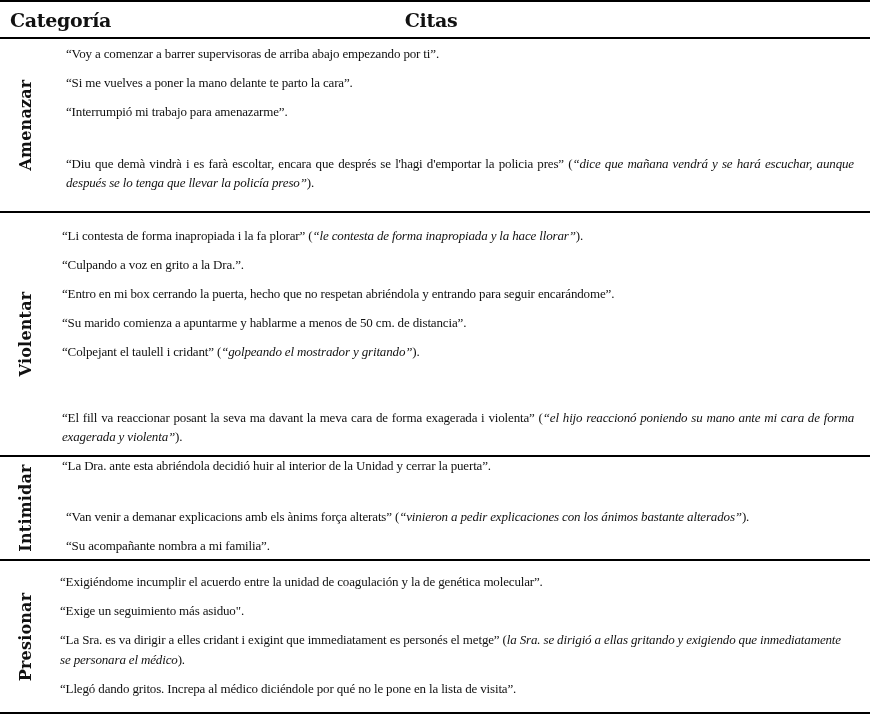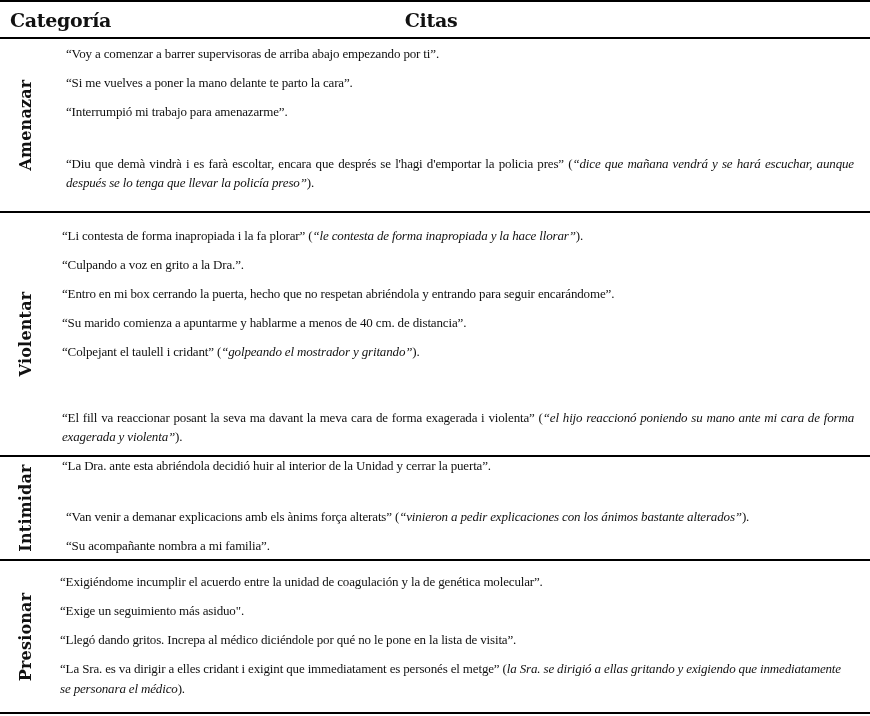--- a/index.html
+++ b/index.html
@@ -97,21 +97,21 @@
   <div class="hline" style="top:211px;"></div>
 
   <div class="section" style="top:213px; height:242px;">
     <div class="cat">
       <span>Violentar</span>
     </div>
     <div class="quotes" style="left:62px; top:13px;">
       <div class="q"><span>“Li contesta de forma inapropiada i la fa plorar” (</span><em>“le contesta de forma inapropiada y la hace llorar”</em><span>).</span></div>
       <div class="q"><span>“Culpando a voz en grito a la Dra.”.</span></div>
       <div class="q"><span>“Entro en mi box cerrando la puerta, hecho que no respetan abriéndola y entrando para seguir encarándome”.</span></div>
-      <div class="q"><span>“Su marido comienza a apuntarme y hablarme a menos de 40 cm. de distancia”.</span></div>
+      <div class="q"><span>“Su marido comienza a apuntarme y hablarme a menos de 50 cm. de distancia”.</span></div>
       <div class="q"><span>“Colpejant el taulell i cridant” (</span><em>“golpeando el mostrador y gritando”</em><span>).</span></div>
       <div class="q" style="text-align:justify;margin-top:46px;"><span>“El fill va reaccionar posant la seva ma davant la meva cara de forma exagerada i violenta” (</span><em>“el hijo reaccionó poniendo su mano ante mi cara de forma exagerada y violenta”</em><span>).</span></div>
       <div class="q"><span>“La Dra. ante esta abriéndola decidió huir al interior de la Unidad y cerrar la puerta”.</span></div>
     </div>
   </div>
 
   <div class="hline" style="top:455px;"></div>
 
   <div class="section" style="top:457px; height:102px;">
     <div class="cat">
@@ -125,19 +125,19 @@
 
   <div class="hline" style="top:559px;"></div>
 
   <div class="section" style="top:561px; height:151px;">
     <div class="cat">
       <span>Presionar</span>
     </div>
     <div class="quotes" style="left:60px; top:11px; right:24px;">
       <div class="q"><span>“Exigiéndome incumplir el acuerdo entre la unidad de coagulación y la de genética molecular”.</span></div>
       <div class="q"><span>“Exige un seguimiento más asiduo".</span></div>
+      <div class="q"><span>“La Sra. es va dirigir a elles cridant i exigint que immediatament es personés el metge” (</span><em>la Sra. se dirigió a ellas gritando y exigiendo que inmediatamente se personara el médico</em><span>).</span></div>
       <div class="q"><span>“Llegó dando gritos. Increpa al médico diciéndole por qué no le pone en la lista de visita”.</span></div>
-      <div class="q"><span>“La Sra. es va dirigir a elles cridant i exigint que immediatament es personés el metge” (</span><em>la Sra. se dirigió a ellas gritando y exigiendo que inmediatamente se personara el médico</em><span>).</span></div>
     </div>
   </div>
 
   <div class="hline" style="top:712px;"></div>
 </div>
 
 </body></html>

